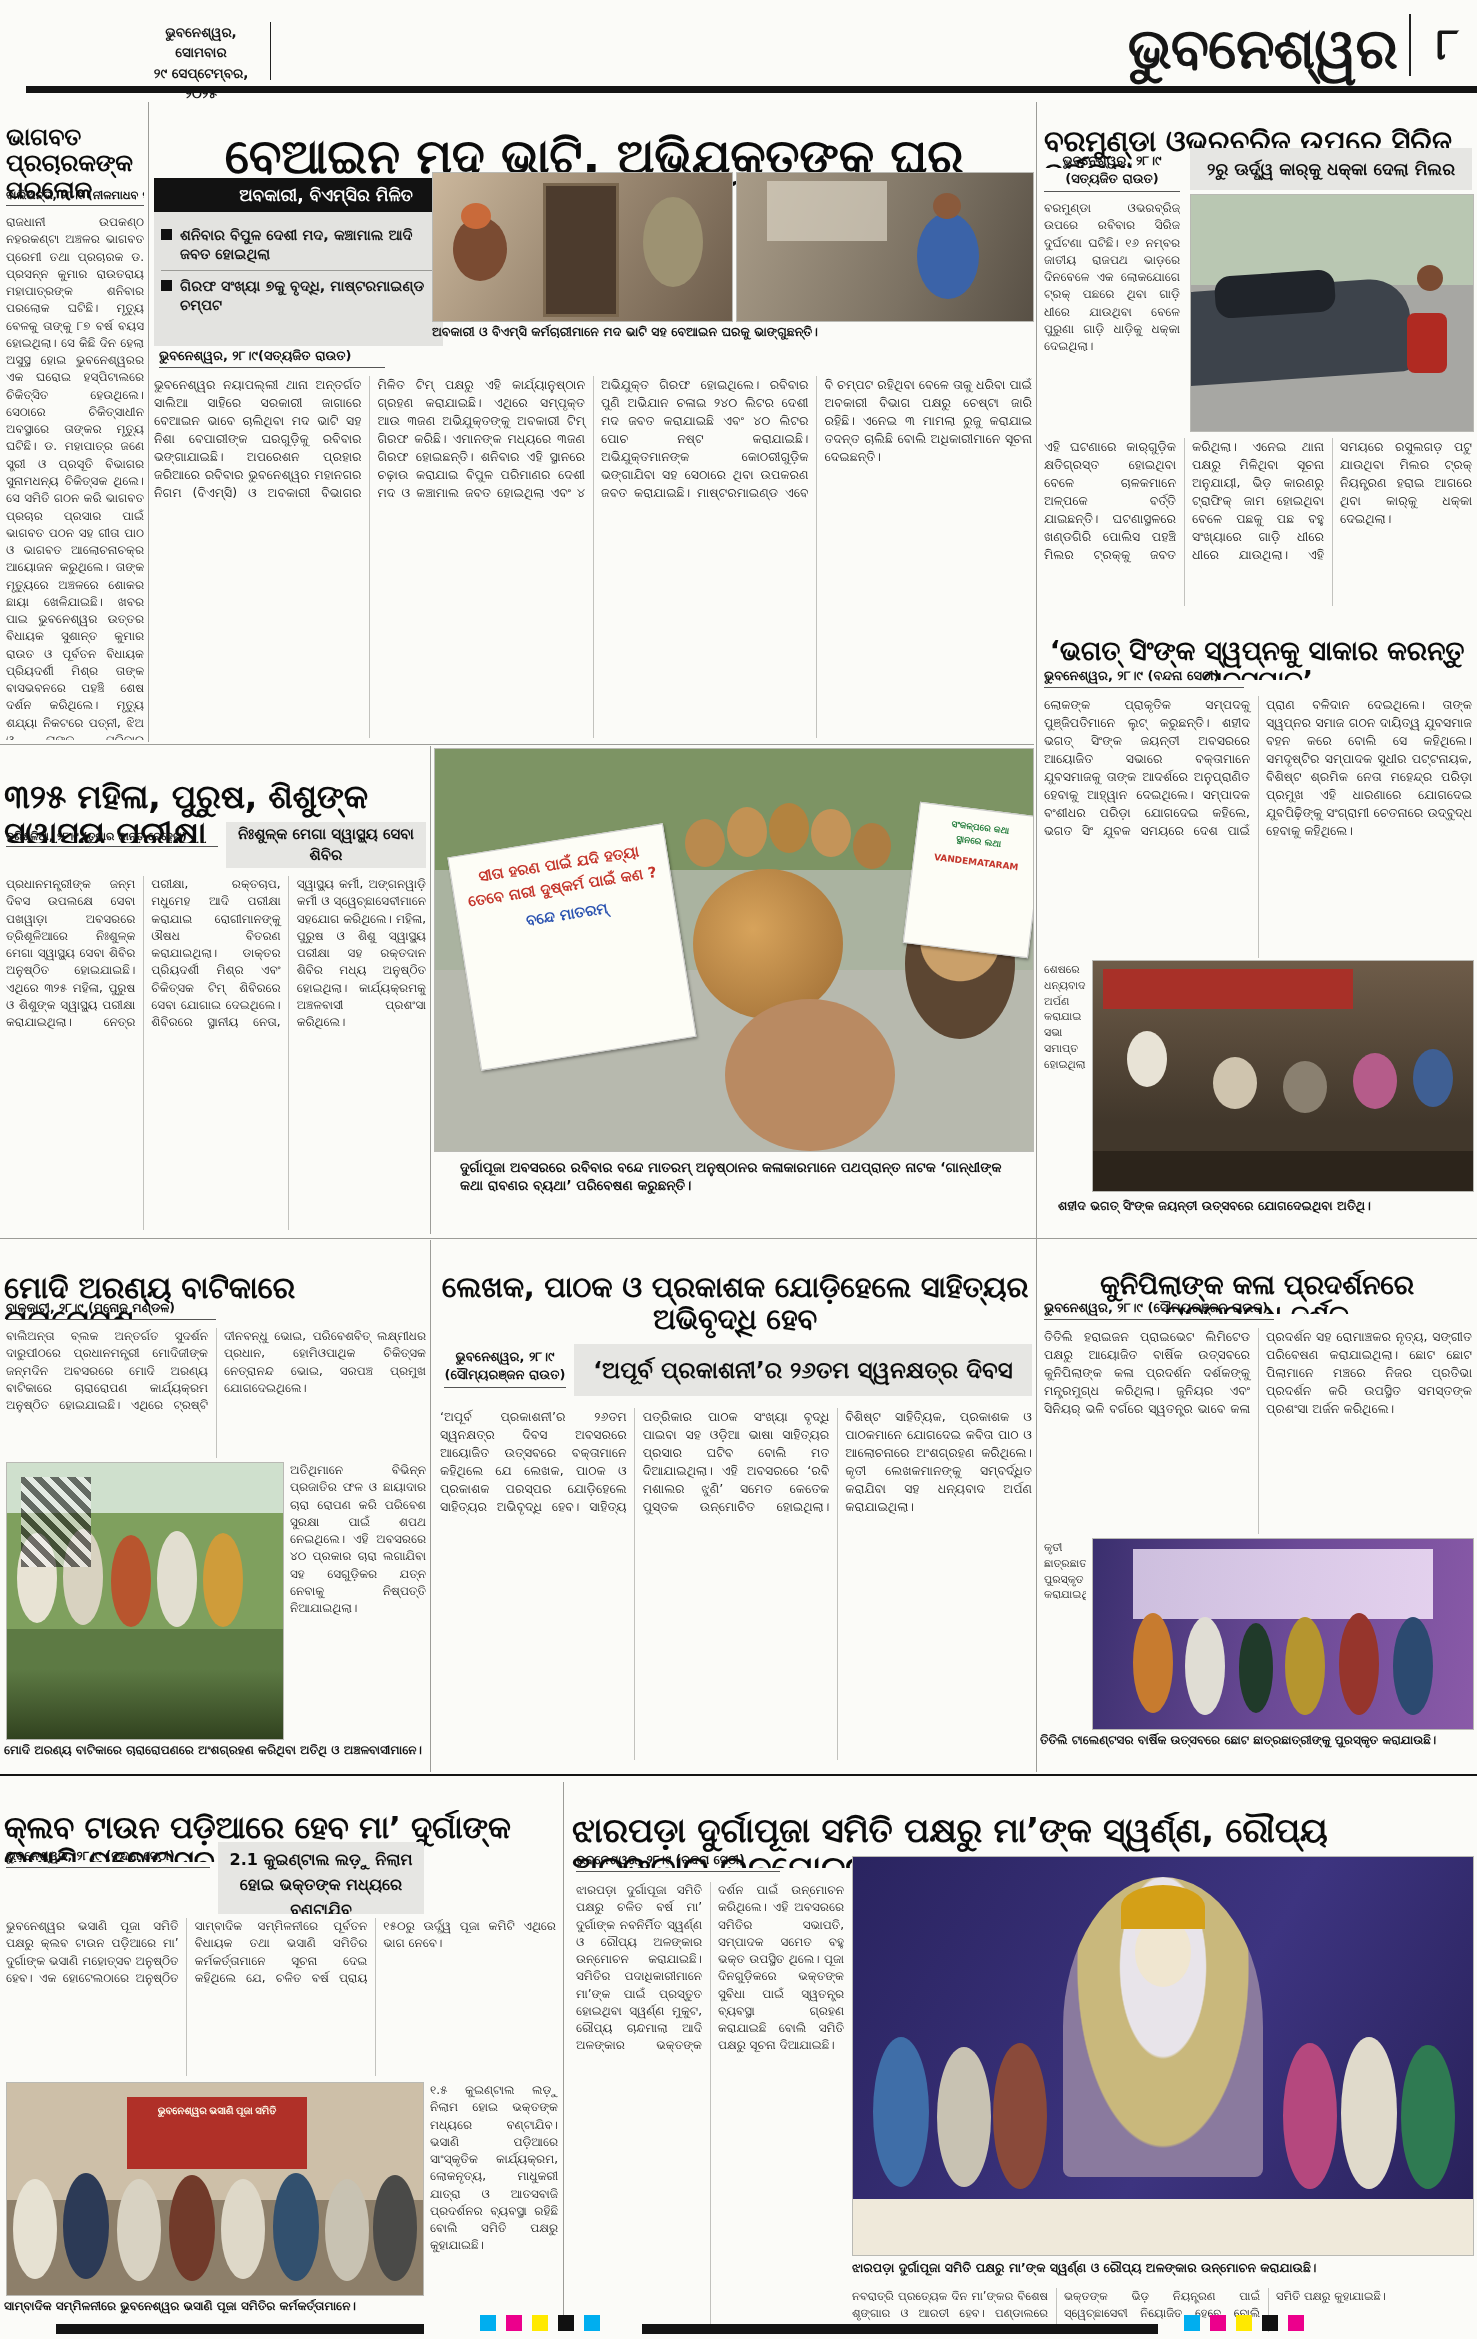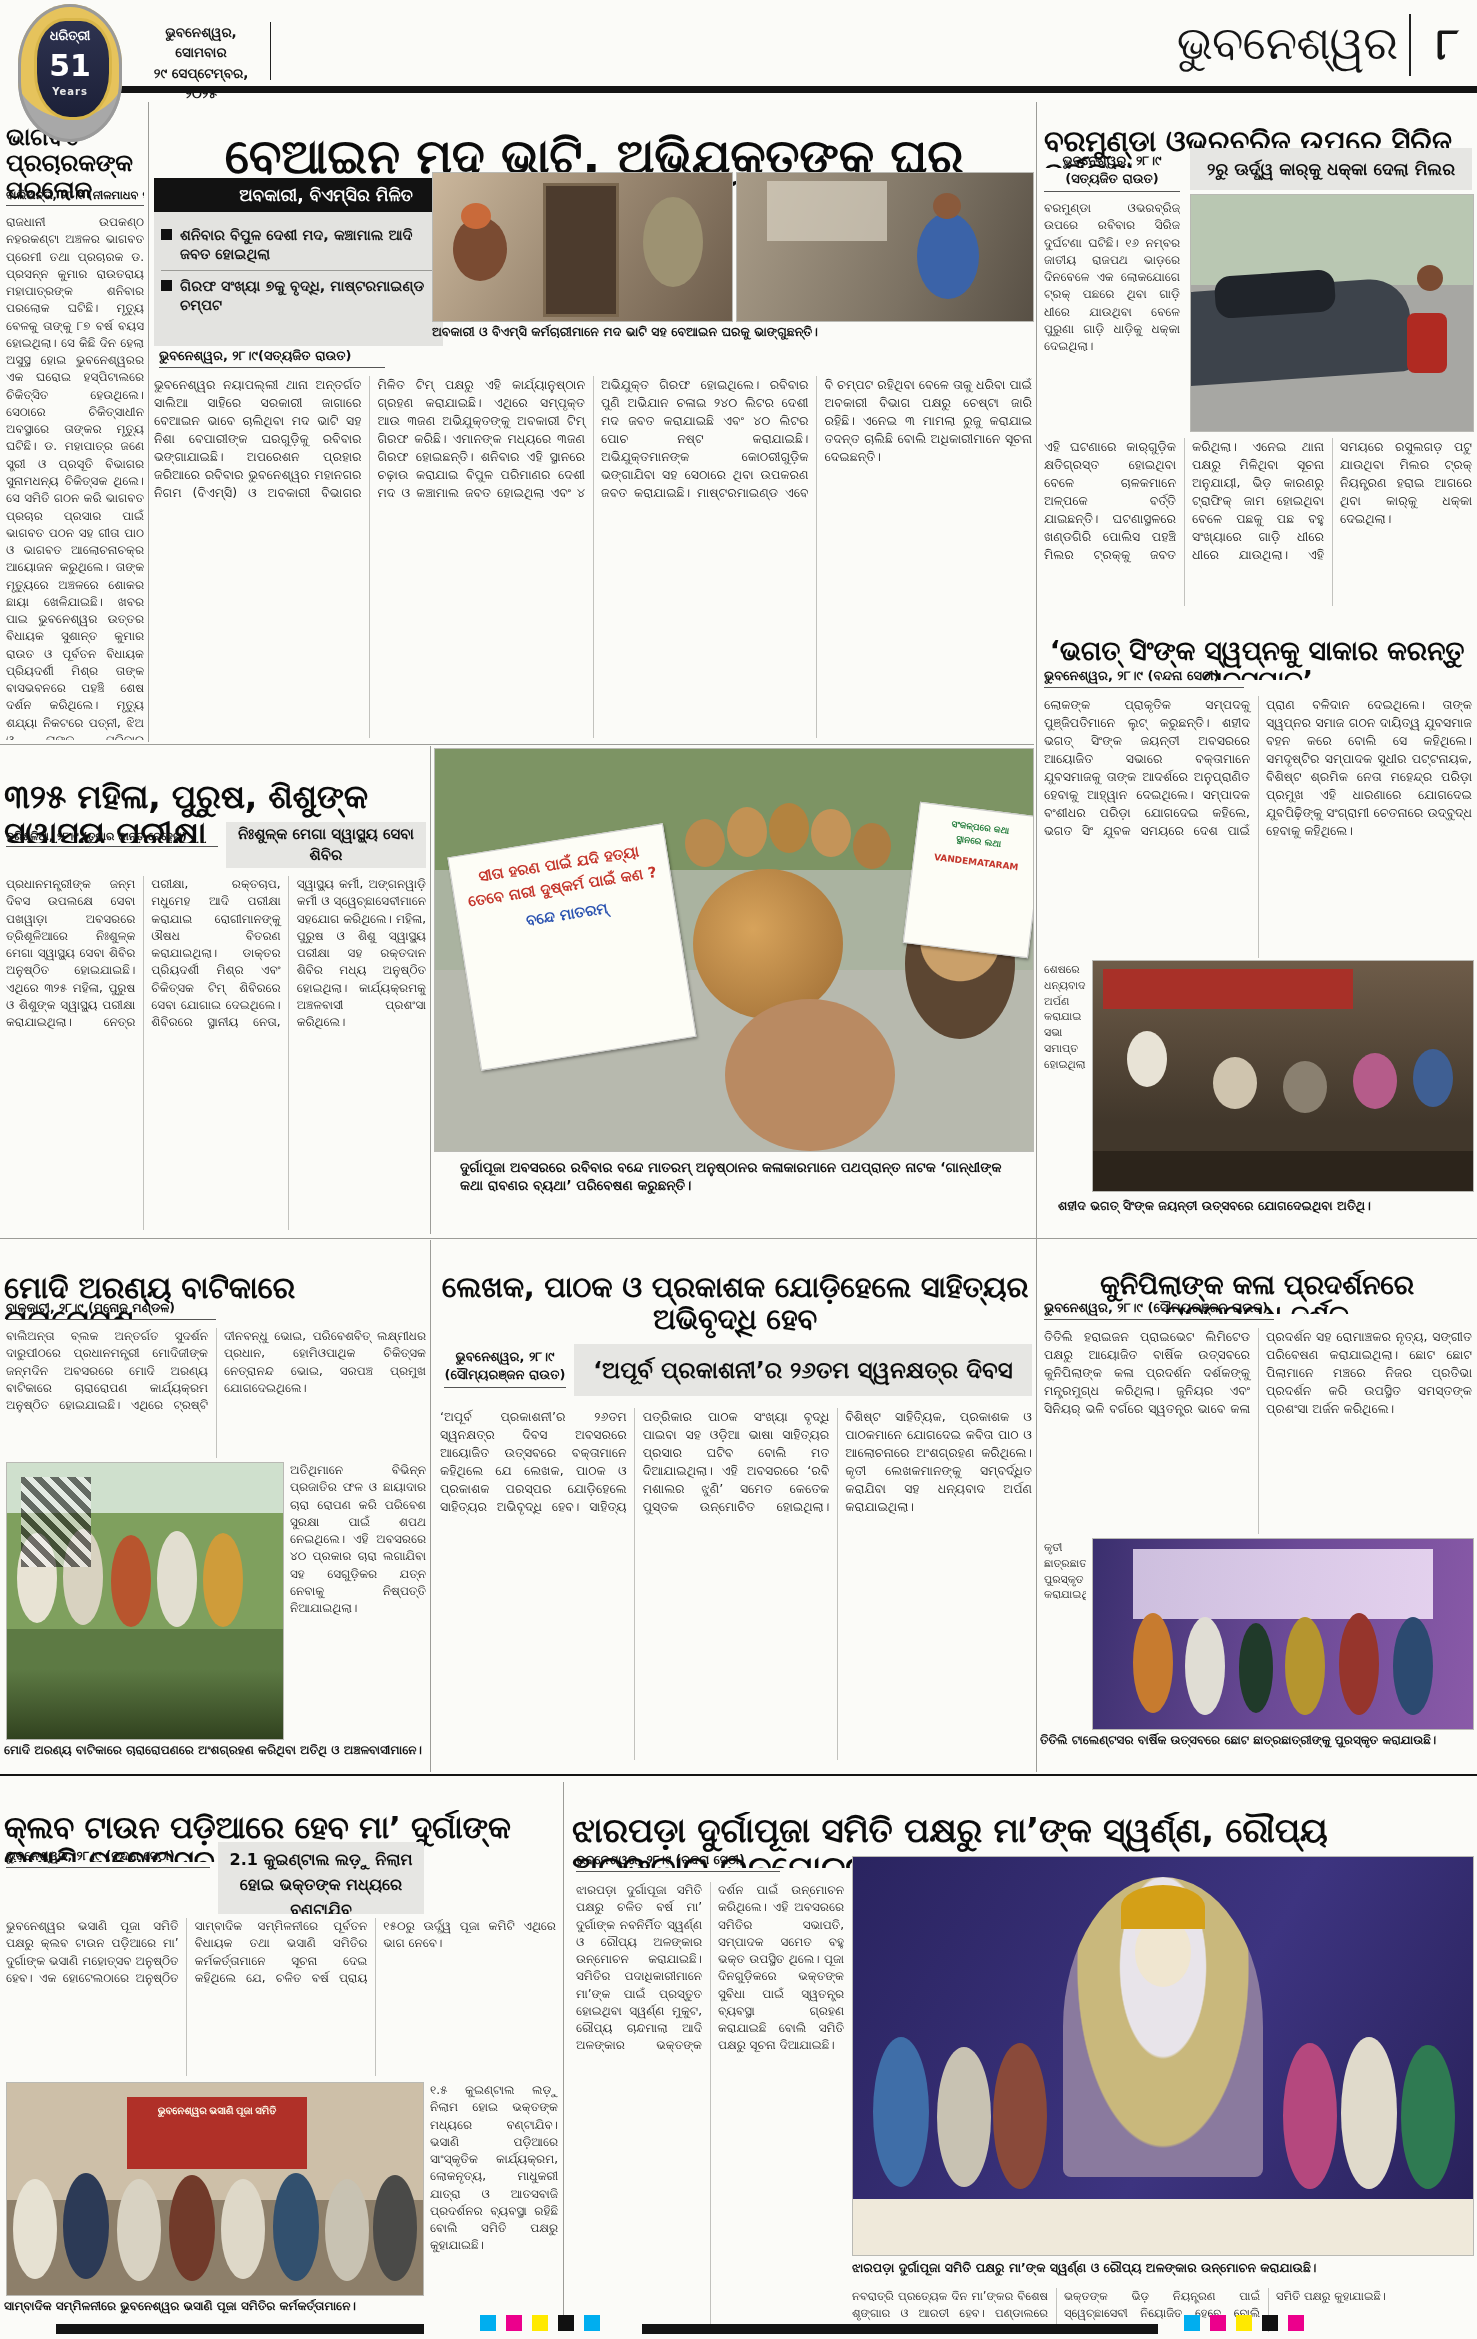--- a/index.html
+++ b/index.html
@@ -17,40 +17,33 @@
   .cap{font-weight:bold;font-size:12.5px;color:#111;line-height:1.35;overflow:hidden;}
   .graybox{background:#e6e6e3;font-weight:bold;text-align:center;color:#0d0d0d;overflow:hidden;}
   .kicker{background:#121212;color:#fff;font-weight:bold;text-align:center;overflow:hidden;}
   .bullets{background:#e3e3e0;padding:8px 10px;overflow:hidden;}
   .bullet{display:flex;gap:8px;font-weight:bold;font-size:14.5px;line-height:1.3;padding:6px 0;}
   .bullet+.bullet{border-top:1px solid #9a9a96;}
   .sq{width:11px;height:11px;background:#111;flex:0 0 auto;margin-top:3px;}
   .photo{position:absolute;overflow:hidden;border:1px solid #b9b9b4;}
   .rule{position:absolute;background:#9c9c98;}
   .rule-k{position:absolute;background:#141414;}
-  .mast-city{font-weight:normal;font-size:46px;letter-spacing:-1px;}
+  .mast-city{font-weight:bold;font-size:56px;letter-spacing:-1px;}
   .pageno{font-weight:bold;font-size:44px;}
   .sign{position:absolute;background:#fdfdf6;border:1px solid #ccc;box-shadow:1px 2px 3px rgba(0,0,0,.35);
         font-weight:bold;text-align:center;overflow:hidden;}
   .regdot{position:absolute;width:16px;height:16px;bottom:8px;}
   .blob{position:absolute;border-radius:50%;}
 </style>
 </head>
 <body>
 
 <div class="page">
 
   <div class="abs" style="left:0;top:0;width:1477px;height:96px;">
-    <div class="abs" style="left:18px;top:4px;width:104px;height:138px;z-index:3;">
-      <div class="abs" style="left:0;top:0;width:104px;height:138px;border-radius:50%/44%;background:radial-gradient(circle at 50% 40%,#e6c35c 0 60%,#a8a8a8 61% 100%);box-shadow:0 0 0 3px #9a9a9a inset;"></div>
-      <div class="abs" style="left:16px;top:14px;width:72px;height:96px;border-radius:40% 40% 46% 46%;background:linear-gradient(#2e3350,#1c2038);border:3px solid #d9b64a;"></div>
-      <div class="abs" style="left:16px;top:24px;width:72px;text-align:center;color:#fff;font-weight:bold;font-size:13px;">ଧରିତ୍ରୀ</div>
-      <div class="abs" style="left:16px;top:44px;width:72px;text-align:center;color:#fff;font-weight:bold;font-size:30px;">51</div>
-      <div class="abs" style="left:16px;top:82px;width:72px;text-align:center;color:#e8e8e8;font-weight:bold;font-size:10px;letter-spacing:1px;">Years</div>
-    </div>
     <div class="abs" style="left:142px;top:22px;width:118px;height:58px;border-right:1.5px solid #222;padding-right:10px;">
       <div style="font-weight:bold;font-size:13.5px;text-align:center;line-height:1.5;">ଭୁବନେଶ୍ୱର, ସୋମବାର</div>
       <div style="font-weight:bold;font-size:13.5px;text-align:center;line-height:1.5;">୨୯ ସେପ୍ଟେମ୍ବର, ୨୦୨୫</div>
     </div>
     <div class="abs" style="right:80px;top:16px;text-align:right;">
       <span class="mast-city">ଭୁବନେଶ୍ୱର</span>
     </div>
     <div class="abs" style="right:66px;top:14px;width:2px;height:62px;background:#222;"></div>
     <div class="abs pageno" style="right:18px;top:18px;">୮</div>
     <div class="rule-k" style="left:26px;top:86px;width:1451px;height:7px;"></div>

